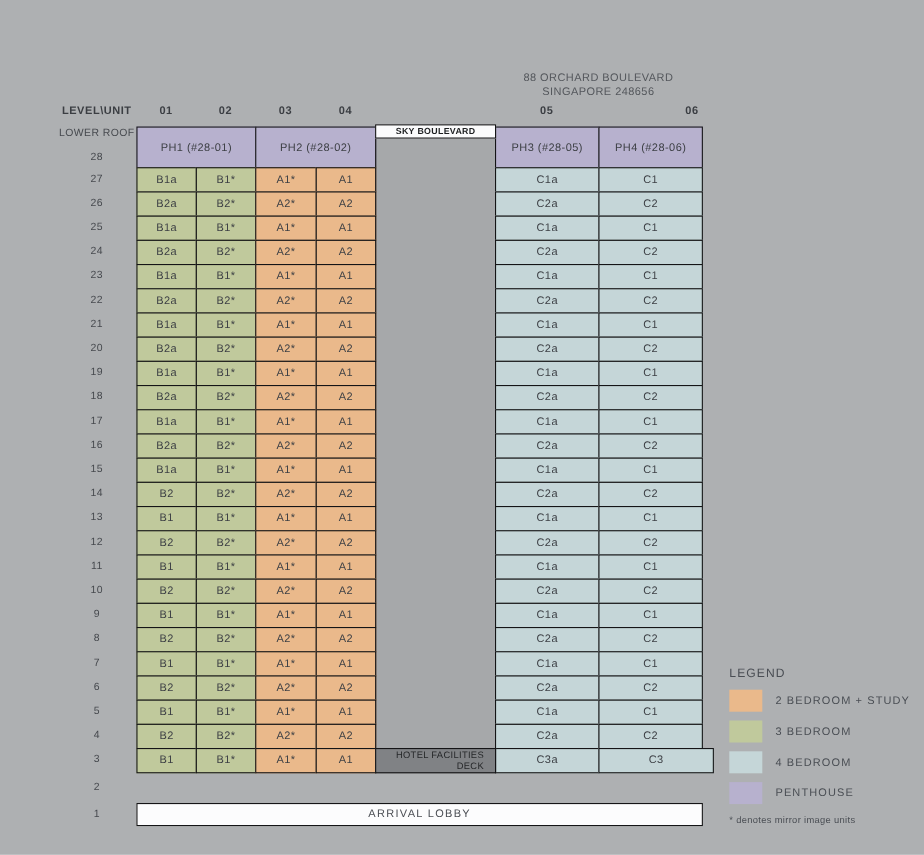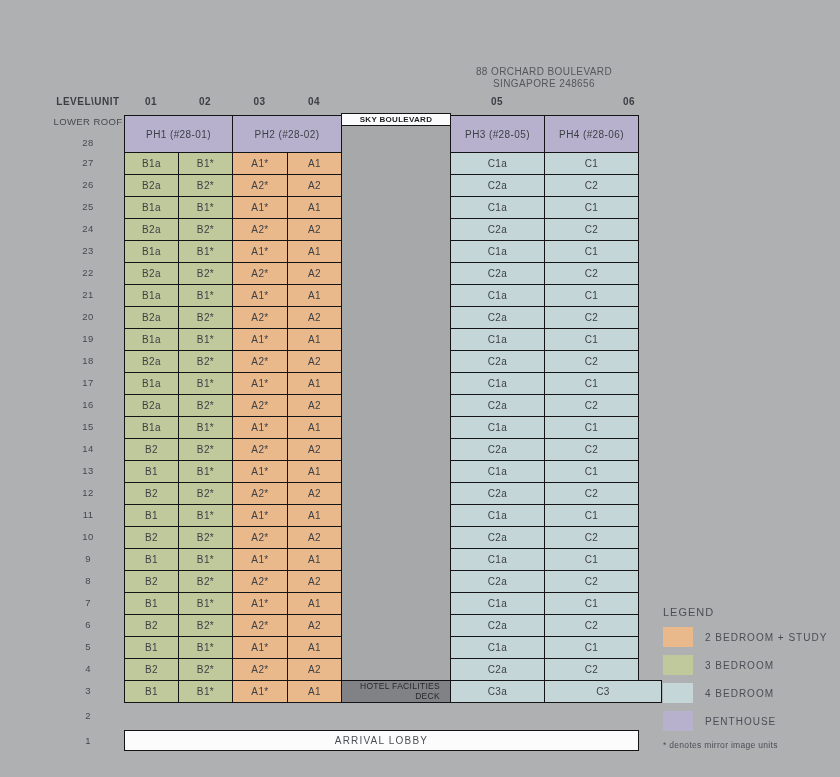--- a/index.html
+++ b/index.html
@@ -258,21 +258,21 @@
       <div class="cell c-green" style="left: 178px; top: 658px; width: 55px; height: 23px;">B2*</div>
       <div class="cell c-orange" style="left: 232px; top: 658px; width: 56px; height: 23px;">A2*</div>
       <div class="cell c-orange" style="left: 287px; top: 658px; width: 55px; height: 23px;">A2</div>
       <div class="cell c-blue" style="left: 450px; top: 658px; width: 95px; height: 23px;">C2a</div>
       <div class="cell c-blue" style="left: 544px; top: 658px; width: 95px; height: 23px;">C2</div>
       <div class="cell c-green" style="left: 124px; top: 680px; width: 55px; height: 23px;">B1</div>
       <div class="cell c-green" style="left: 178px; top: 680px; width: 55px; height: 23px;">B1*</div>
       <div class="cell c-orange" style="left: 232px; top: 680px; width: 56px; height: 23px;">A1*</div>
       <div class="cell c-orange" style="left: 287px; top: 680px; width: 55px; height: 23px;">A1</div>
       <div class="cell c-blue" style="left: 450px; top: 680px; width: 95px; height: 23px;">C3a</div>
-      <div class="cell c-blue" style="left: 544px; top: 680px; width: 118px; height: 23px;">C3</div>
+      <div class="cell c-blue" style="left: 544px; top: 680px; width: 105px; height: 23px;">C3</div>
     </div>
 
   <div class="sky">SKY BOULEVARD</div>
   <div class="deck">HOTEL FACILITIES DECK</div>
 
   <div class="bigrow lobby">ARRIVAL LOBBY</div>
 
   <div class="legend">
     <div class="legend-title">LEGEND</div>
     <div id="legend-items">

